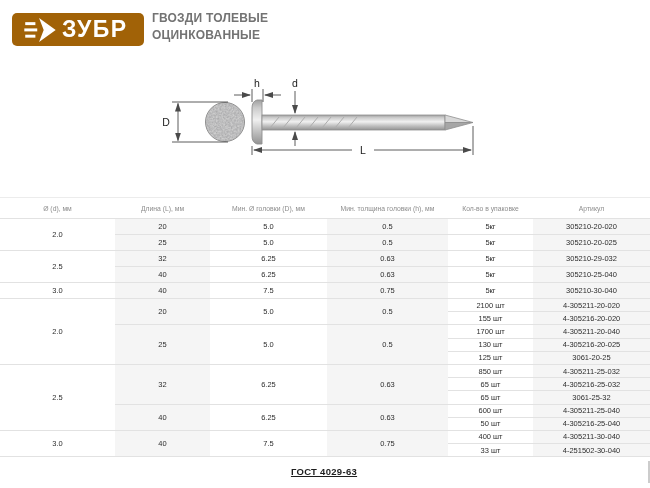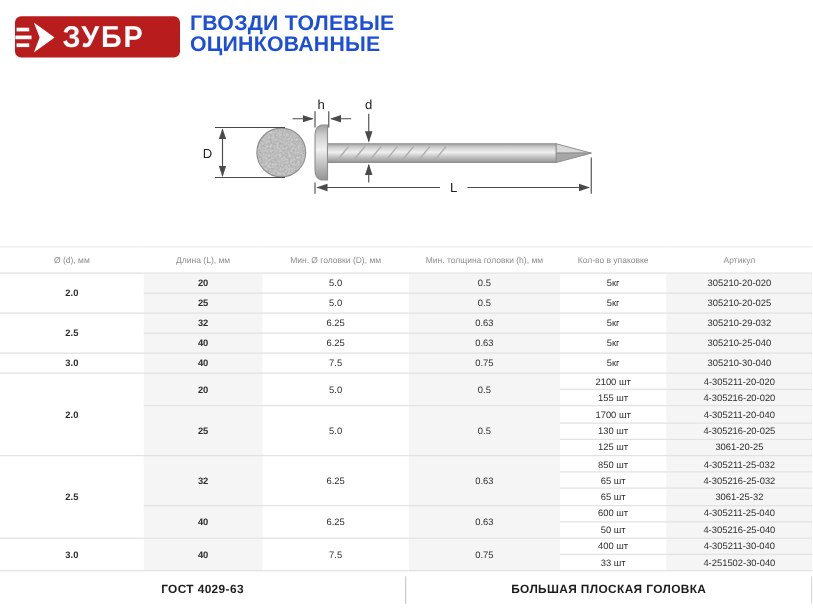--- a/index.html
+++ b/index.html
@@ -3,59 +3,60 @@
 <meta charset="utf-8">
 <style>
   html,body{margin:0;padding:0;background:#fff;}
   .page{
     position:relative;width:650px;height:488px;background:#ffffff;overflow:hidden;
     font-family:"Liberation Sans","DejaVu Sans",sans-serif;
   }
   
   .logo{
     position:absolute;left:12px;top:13px;width:132px;height:33px;
-    background:#b91c1c;border-radius:5px;display:flex;align-items:center;
-    justify-content:flex-start;box-sizing:border-box;gap:6px;
+    background:#a16207;border-radius:5px;display:flex;align-items:center;
+    justify-content:flex-start;padding-left:12px;box-sizing:border-box;gap:6px;
   }
   .logo .mark{width:32px;height:24px;flex:0 0 auto;}
   .logo .brand{
     color:#ffffff;font-weight:700;font-size:23px;letter-spacing:1.5px;
     line-height:1;transform:scaleY(1.05);
   }
-  .title{position:absolute;left:152px;top:10px;color:#1d4ed8;font-weight:700;
-    font-size:17px;line-height:17px;letter-spacing:.2px;}
+  .title{position:absolute;left:152px;top:10px;color:#737373;font-weight:700;
+    font-size:12px;line-height:17px;letter-spacing:.2px;}
   
   .drawing{position:absolute;left:0;top:62px;width:650px;height:132px;}
   .dimtxt{font-family:"Liberation Sans","DejaVu Sans",sans-serif;font-size:10.5px;fill:#222;}
   
   table.spec{
     position:absolute;left:0;top:197px;width:650px;border-collapse:collapse;
     table-layout:fixed;
   }
   table.spec th{
     height:20px;font-weight:400;font-size:6.8px;color:#8d8d8d;text-align:center;
     border-top:1px solid #ececec;border-bottom:1px solid #e2e2e2;padding:0;
   }
   table.spec td{
     text-align:center;vertical-align:middle;padding:0;
     font-size:7.5px;color:#2d2d2d;border-bottom:1px solid #e2e2e2;
   }
   tr.row-kg{height:16px;}
   tr.row-pcs{height:13.2px;}
   td.stripe{background:#f5f5f5;}
-  td.strong{font-weight:700;font-size:8.5px;color:#1a1a1a;}
+  td.strong{font-weight:400;font-size:8.5px;color:#1a1a1a;}
   td.art{text-align:right;padding-right:33px;}
   
   .footer{
     position:absolute;left:0;top:455px;width:650px;height:33px;
     display:flex;align-items:center;
   }
   .foot-cell{
     flex:1 1 0;text-align:center;font-weight:700;font-size:9.5px;color:#1d1d1d;
     letter-spacing:.3px;
+    text-decoration:underline;
   }
   .foot-divider{width:1px;height:22px;background:#cccccc;flex:0 0 auto;}
 </style>
 </head>
 <body>
 
 <div class="page">
 
   <div>
     <div class="logo">
@@ -266,17 +267,16 @@
         <tr class="row-pcs">
           <td class="">33 шт</td>
           <td class="stripe art">4-251502-30-040</td>
         </tr>
       </tbody>
   </table>
 
   <div class="footer">
     <div class="foot-cell">ГОСТ 4029-63</div>
     <div class="foot-divider"></div>
-    <div class="foot-cell">БОЛЬШАЯ ПЛОСКАЯ ГОЛОВКА</div>
     <div class="foot-divider"></div>
   </div>
 
 </div>
 
 </body></html>

